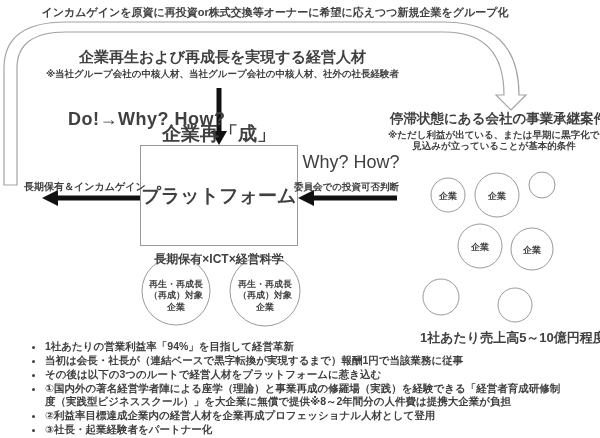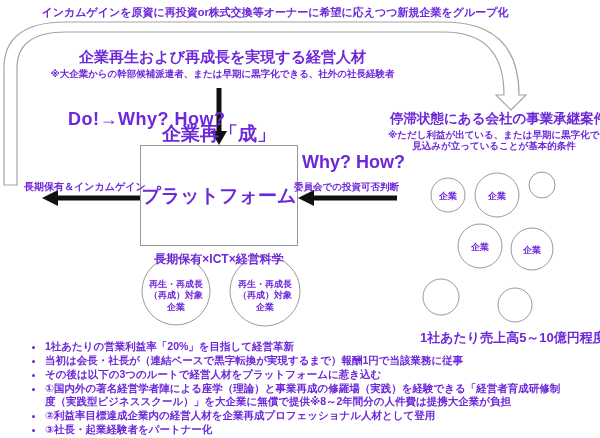--- a/index.html
+++ b/index.html
@@ -1,35 +1,35 @@
 <!DOCTYPE html>
 <html><head>
 <meta charset="utf-8">
 <style>
   html,body { margin:0; padding:0; background:#ffffff; }
   .canvas {
     position:relative; width:600px; height:438px; overflow:hidden;
-    background:#ffffff; color:#6d28d9;
+    background:#ffffff; color:#404040;
     font-family:"Liberation Sans","DejaVu Sans",sans-serif;
   }
   .shapes { position:absolute; left:0; top:0; width:600px; height:438px; }
   .txt { position:absolute; white-space:nowrap; }
   .top-banner { left:20px; top:5px; width:510px; text-align:center; font-size:11px; font-weight:bold; }
   .talent-title { left:55px; top:48px; width:335px; text-align:center; font-size:15px; font-weight:bold; }
   .talent-note { left:40px; top:68px; width:365px; text-align:center; font-size:9.5px; font-weight:bold; }
   .do-why-how { left:68px; top:109px; font-size:18px; font-weight:bold; letter-spacing:0.5px; }
   .platform-box {
     position:absolute; left:140px; top:145px; width:156px; height:99px;
     border:1px solid #999; background:#fff;
     display:flex; flex-direction:column; align-items:center; justify-content:center;gap:39px;
   }
   .pb-line { font-size:19px; font-weight:bold; line-height:1.18; white-space:nowrap; }
   .pb-sub { font-size:12px; font-weight:bold; margin-top:5px; white-space:nowrap; }
   .left-label { left:24px; top:180px; width:116px; text-align:center; font-size:10px; font-weight:bold; }
-  .why-how { left:302px; top:152px; width:98px; text-align:center; font-size:18px; font-weight:bold; }
+  .why-how { left:302px; top:152px; width:98px; text-align:center; font-size:18px; font-weight:normal; }
   .committee { left:294px; top:181px; width:112px; text-align:left; font-size:9.5px; font-weight:bold; }
   .succ-title { left:390px; top:110px; width:210px; text-align:center; font-size:13.5px; font-weight:bold; }
   .succ-note { left:388px; width:212px; text-align:center; font-size:9.5px; font-weight:bold; }
   .succ-note1 { top:129px; } .succ-note2 { top:140px; }
   .company-label { width:28px; text-align:center; font-size:9px; font-weight:bold; }
   .caption { left:420px; top:329px; width:178px; text-align:right; font-size:13px; font-weight:bold; }
   .target-label { width:62px; text-align:center; font-size:9px; font-weight:bold; white-space:normal; line-height:1.25; }
   .bullets { position:absolute; left:18px; top:340px; width:548px; }
   .bullets ul { margin:0; padding:0 0 0 27px; list-style:disc; }
   .bullets li { font-size:10.5px; font-weight:600; line-height:1.24; margin-bottom:1px; }
@@ -70,21 +70,21 @@
 
     <g fill="#fff" stroke="#9a9a9a" stroke-width="1">
       <circle cx="176" cy="291" r="34"></circle>
       <circle cx="265" cy="291" r="35"></circle>
     </g>
   </svg>
 
   <div class="txt top-banner">インカムゲインを原資に再投資or株式交換等オーナーに希望に応えつつ新規企業をグループ化</div>
 
   <div class="txt talent-title">企業再生および再成長を実現する経営人材</div>
-  <div class="txt talent-note">※大企業からの幹部候補派遣者、または早期に黒字化できる、社外の社長経験者</div>
+  <div class="txt talent-note">※当社グループ会社の中核人材、当社グループ会社の中核人材、社外の社長経験者</div>
 
   <div class="txt do-why-how">Do!→Why? How?</div>
 
   <div class="platform-box">
     <div class="pb-line">企業再「成」</div>
     <div class="pb-line">プラットフォーム</div>
     <div class="pb-sub">長期保有×ICT×経営科学</div>
   </div>
 
   <div class="txt left-label">長期保有＆インカムゲイン</div>
@@ -101,21 +101,21 @@
   <div class="txt company-label" style="left:466px; top:241px;">企業</div>
   <div class="txt company-label" style="left:518px; top:244px;">企業</div>
 
   <div class="txt caption">1社あたり売上高5～10億円程度</div>
 
   <div class="txt target-label" style="left:145px; top:279px;">再生・再成長（再成）対象企業</div>
   <div class="txt target-label" style="left:234px; top:279px;">再生・再成長（再成）対象企業</div>
 
   <div class="bullets">
     <ul>
-      <li>1社あたりの営業利益率「20%」を目指して経営革新</li>
+      <li>1社あたりの営業利益率「94%」を目指して経営革新</li>
       <li>当初は会長・社長が（連結ベースで黒字転換が実現するまで）報酬1円で当該業務に従事</li>
       <li>その後は以下の3つのルートで経営人材をプラットフォームに惹き込む</li>
       <li>①国内外の著名経営学者陣による座学（理論）と事業再成の修羅場（実践）を経験できる「経営者育成研修制度（実践型ビジネススクール）」を大企業に無償で提供※8～2年間分の人件費は提携大企業が負担</li>
       <li>②利益率目標達成企業内の経営人材を企業再成プロフェッショナル人材として登用</li>
       <li>③社長・起業経験者をパートナー化</li>
     </ul>
   </div>
 
 </div>
 

